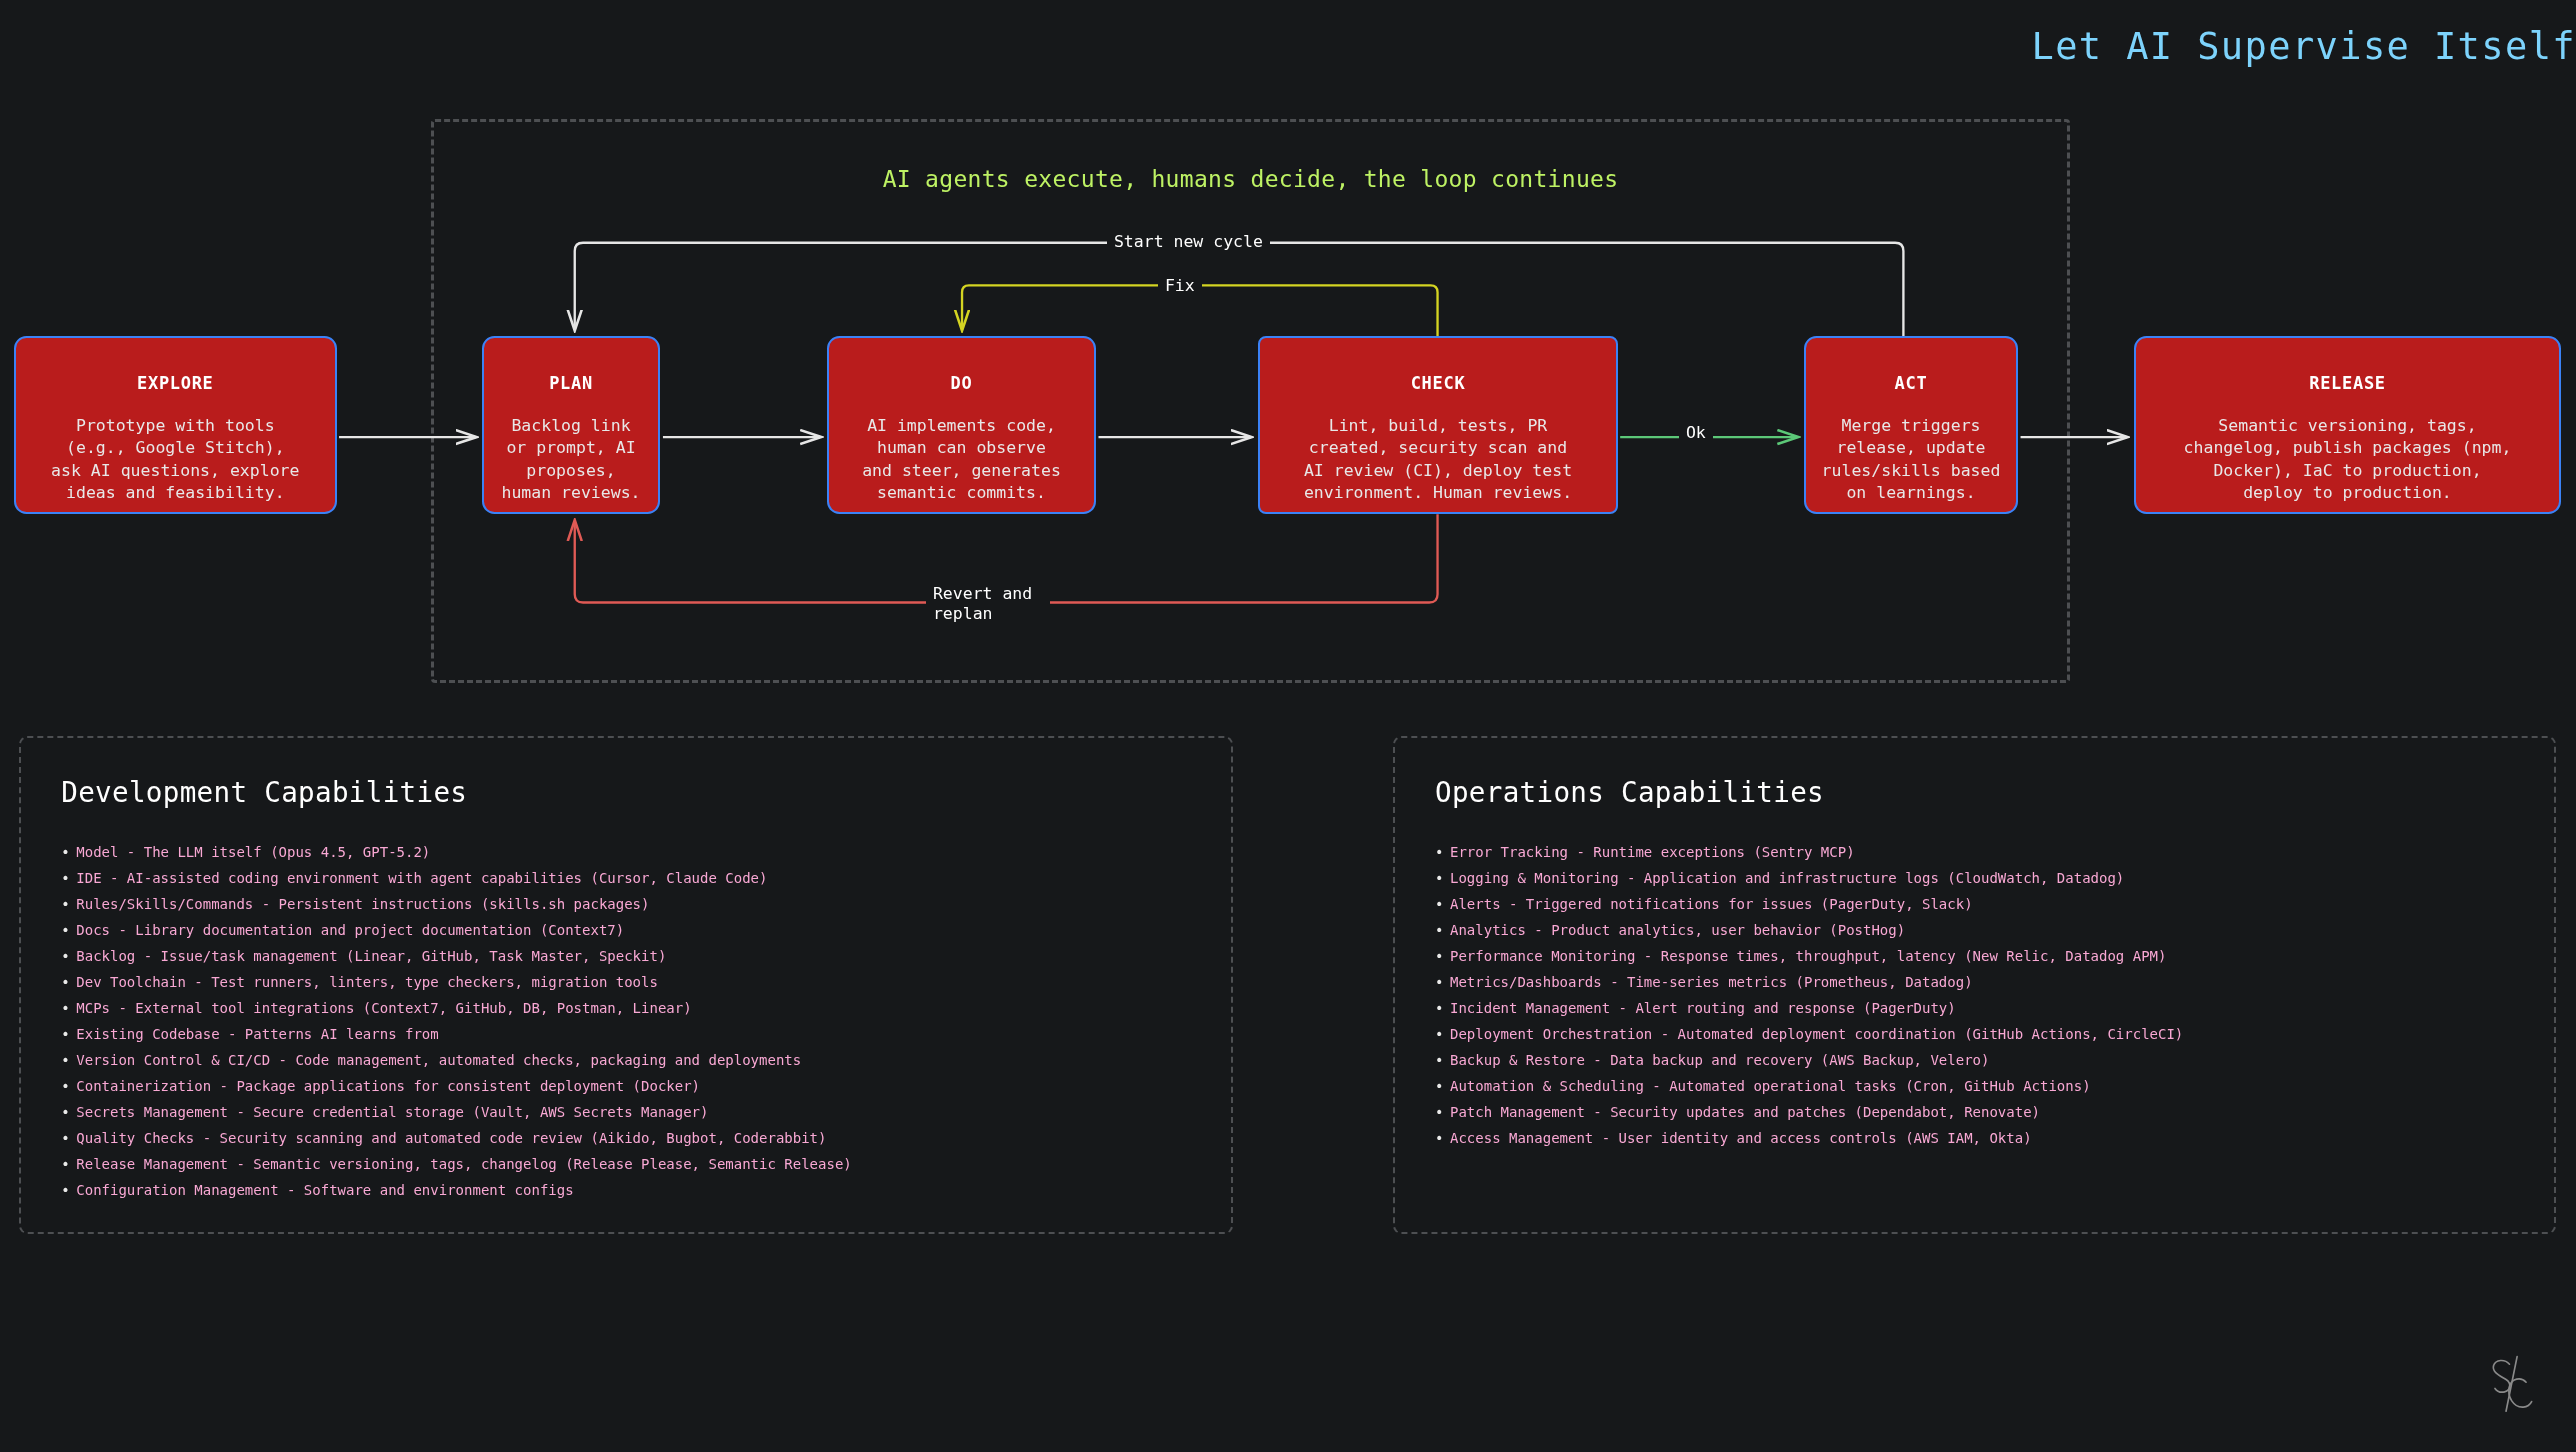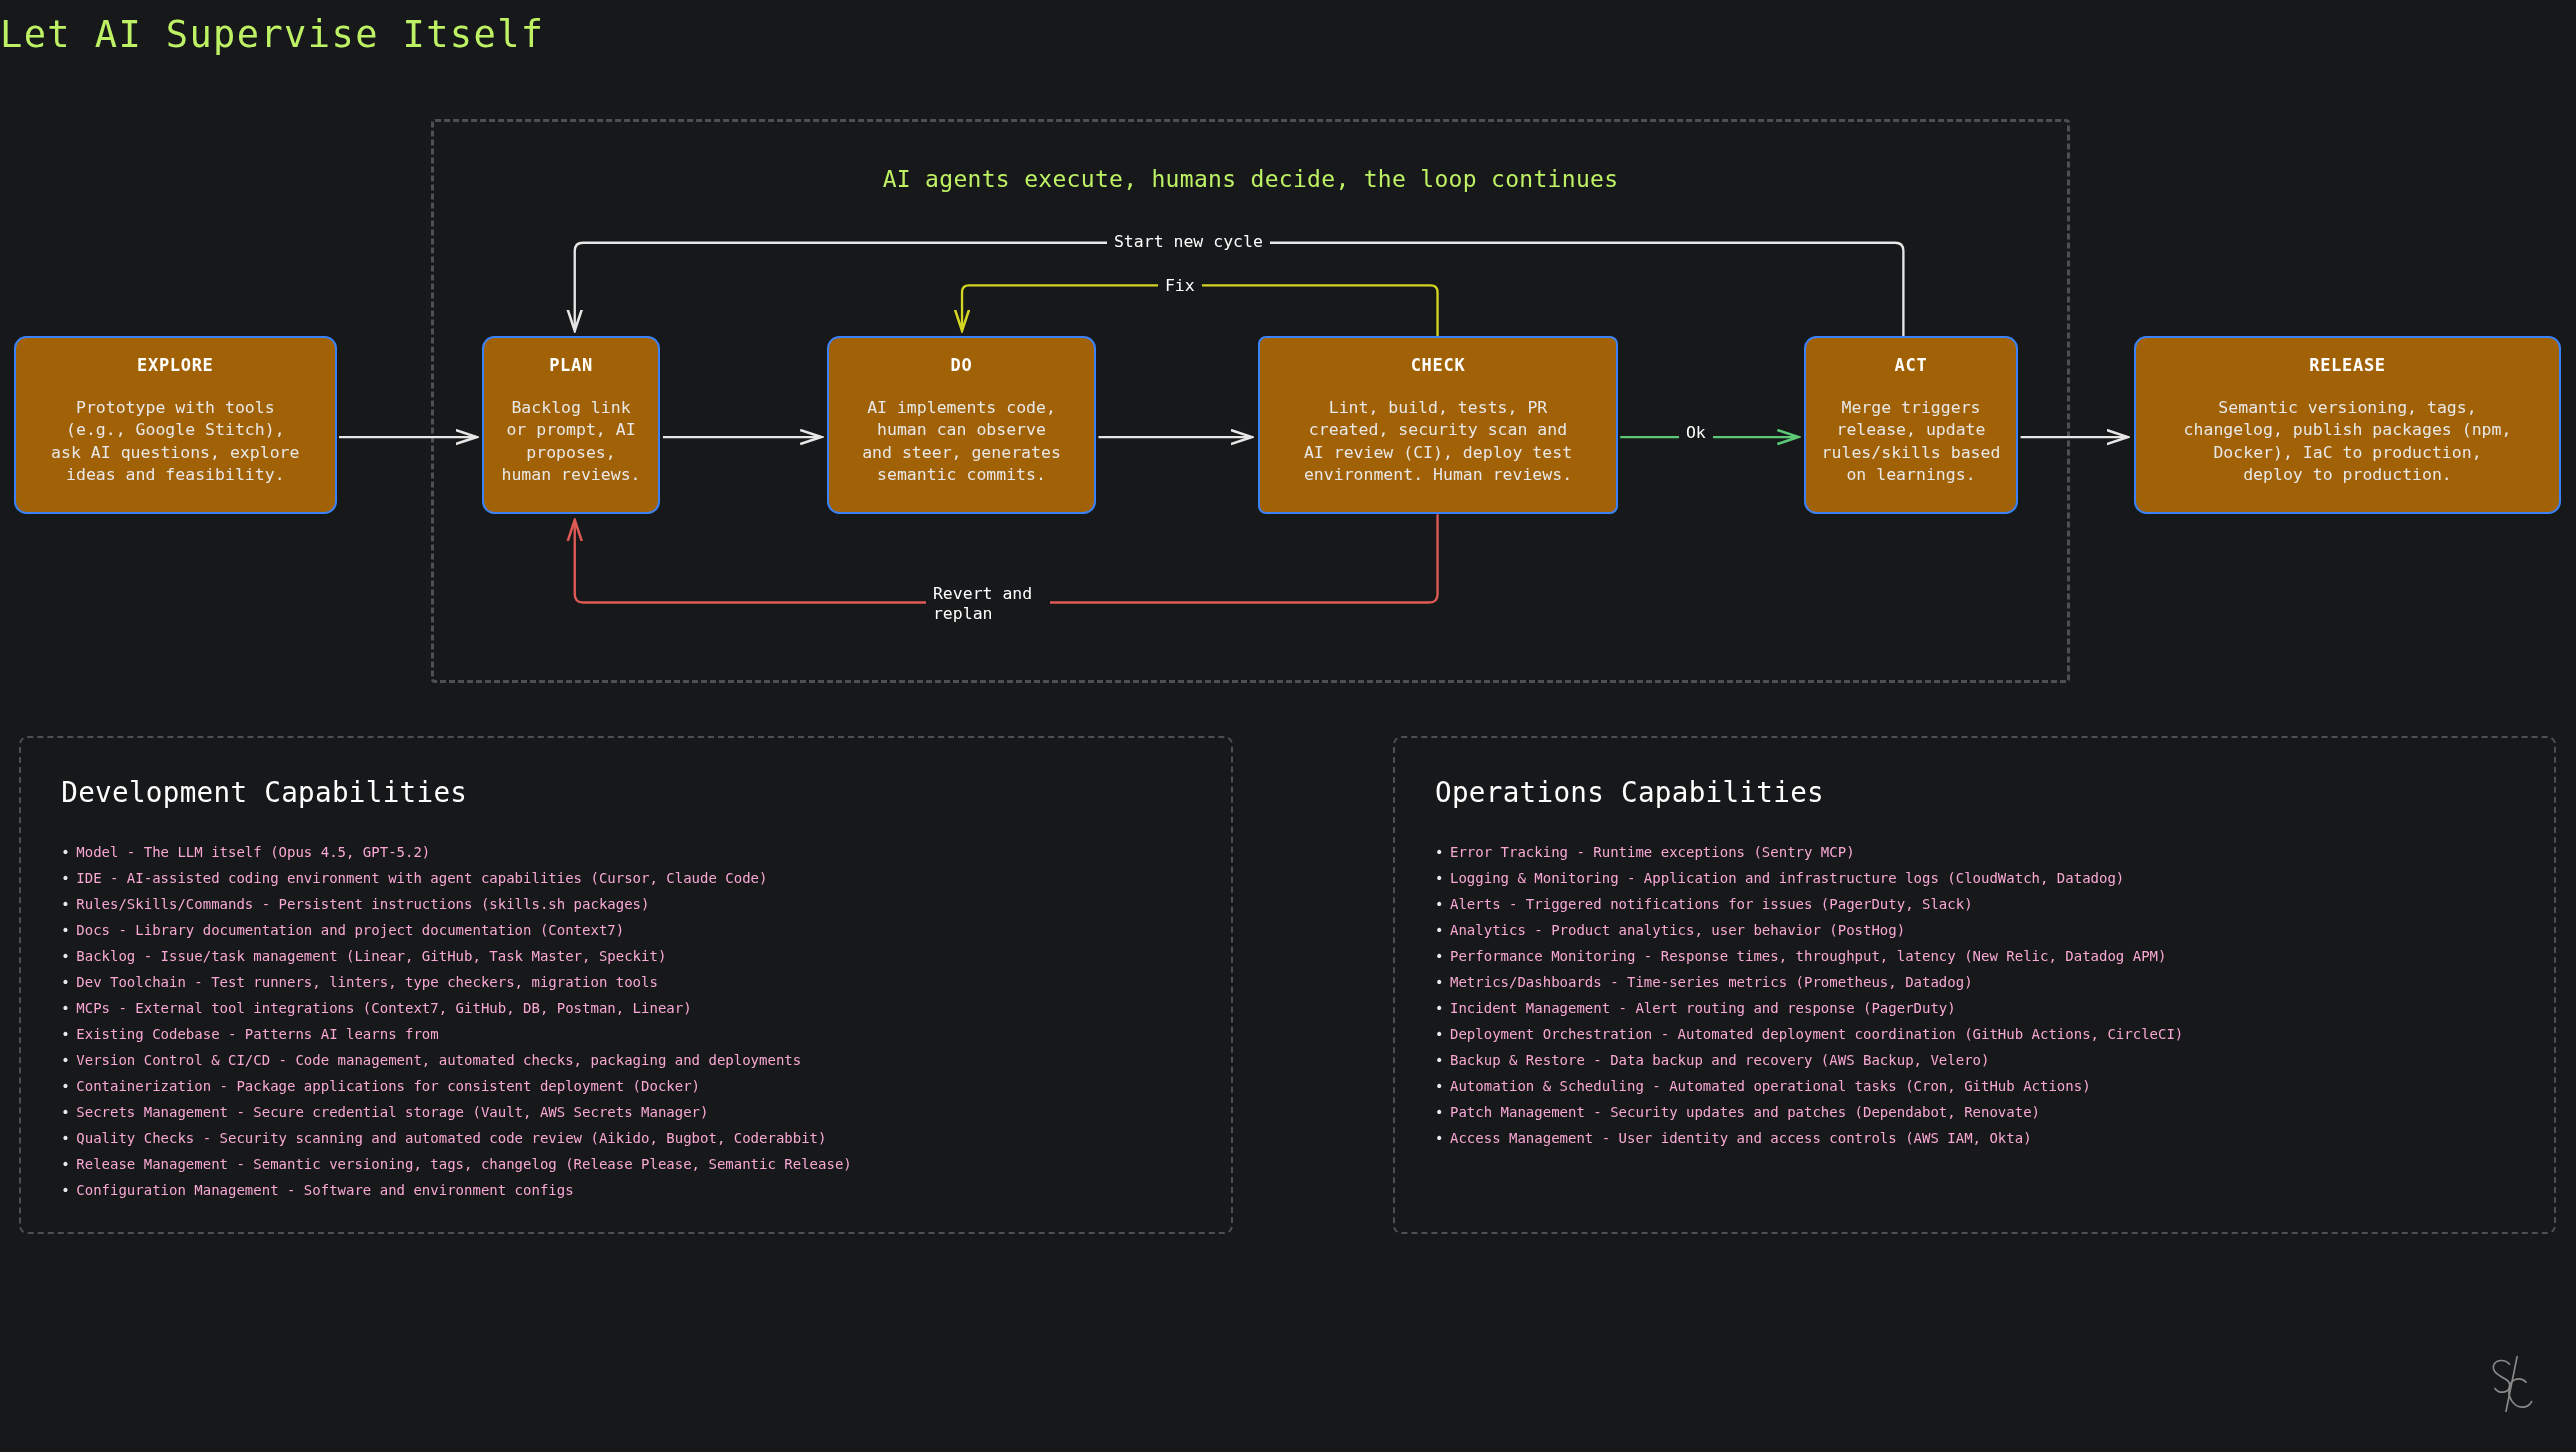--- a/index.html
+++ b/index.html
@@ -12,27 +12,27 @@
     height: 1453px;
     position: relative;
     overflow: hidden;
     font-family: "DejaVu Sans Mono", "Liberation Mono", monospace;
     color: #f2f2f2;
   }
 
   
   #page-title {
     position: absolute;
-    top: 13px;
+    top: 25px;
     left: 0;
     width: 2576px;
-    text-align: left;
+    text-align: right;
     font-size: 37px;
     letter-spacing: 1.4px;
-    color: #bef264;
+    color: #7dd3fc;
     font-weight: 400;
   }
 
   
   #loop-container {
     position: absolute;
     left: 431px;
     top: 119px;
     width: 1639px;
     height: 564px;
@@ -52,22 +52,22 @@
     letter-spacing: 0.3px;
     margin-top: 12px;
   }
 
   
   .stage {
     position: absolute;
     box-sizing: border-box;
     border: 2.8px solid #3b82f6;
     border-radius: 12.4px;
-    background: #a16207;
-    padding-top: 18px;
+    background: #b91c1c;
+    padding-top: 36px;
     text-align: center;
   }
   .stage-title {
     font-size: 17px;
     font-weight: bold;
     letter-spacing: 0.7px;
     color: #ffffff;
     line-height: 1.1;
   }
   .stage-desc {

